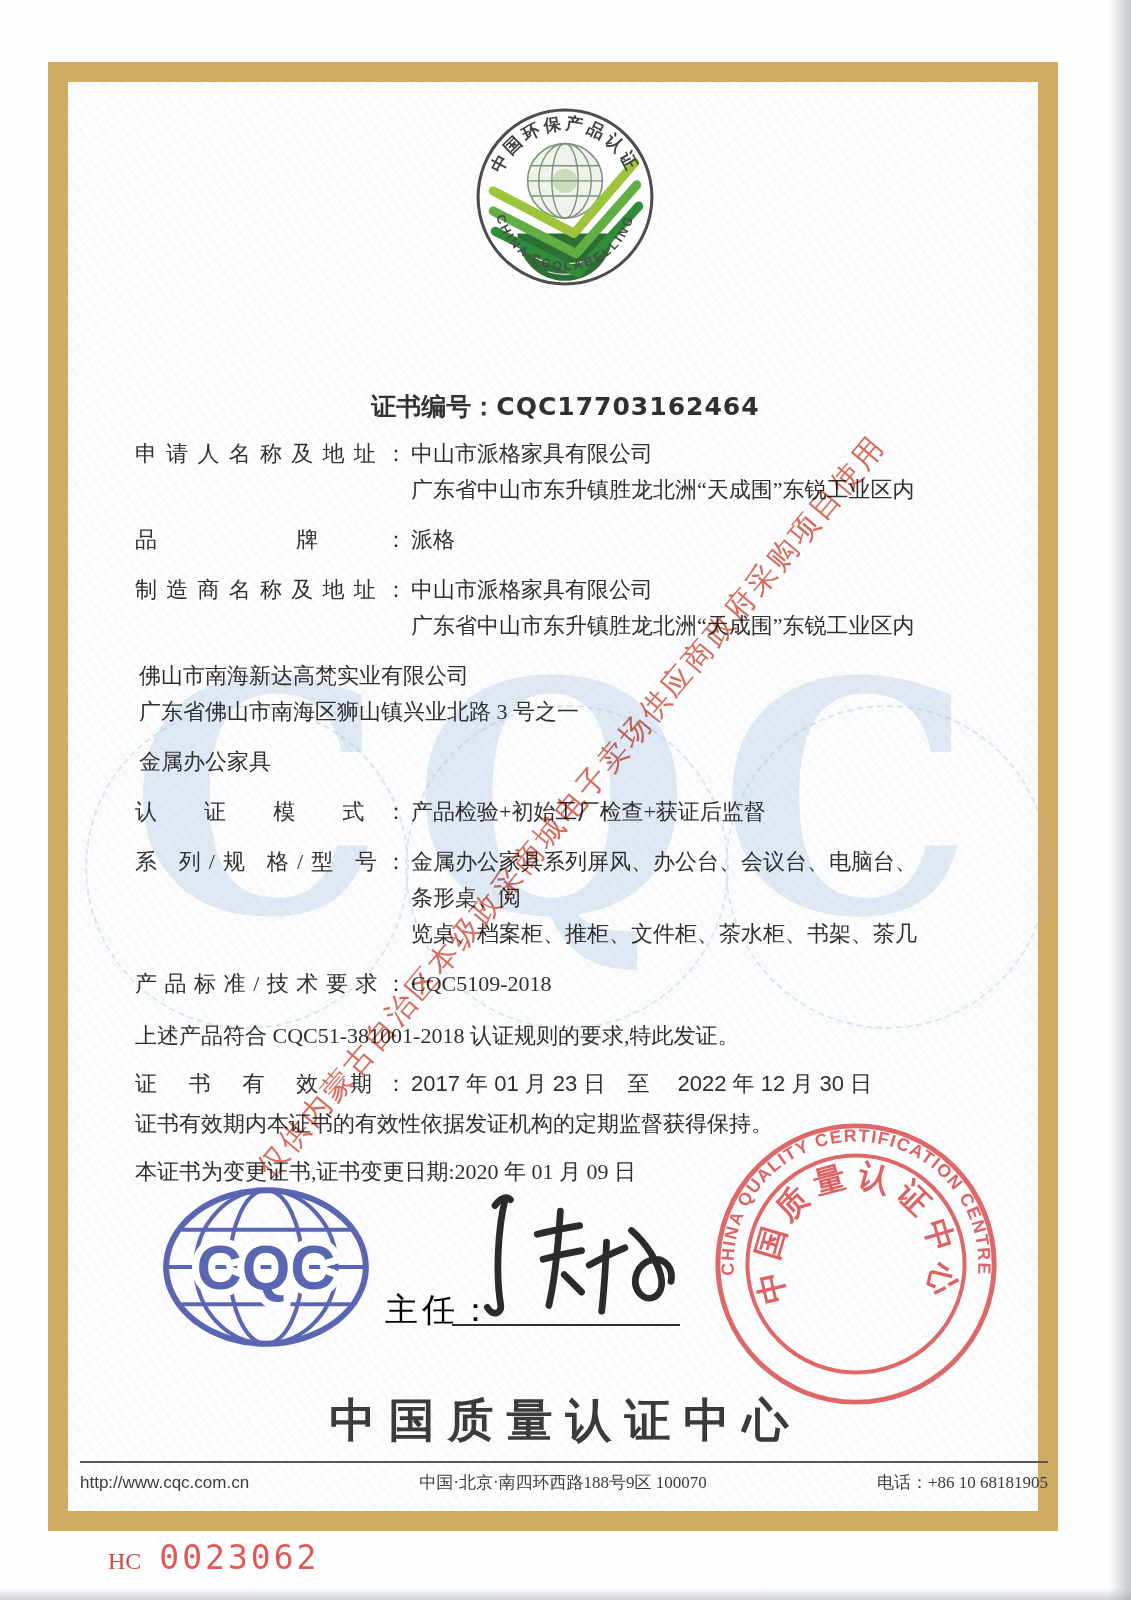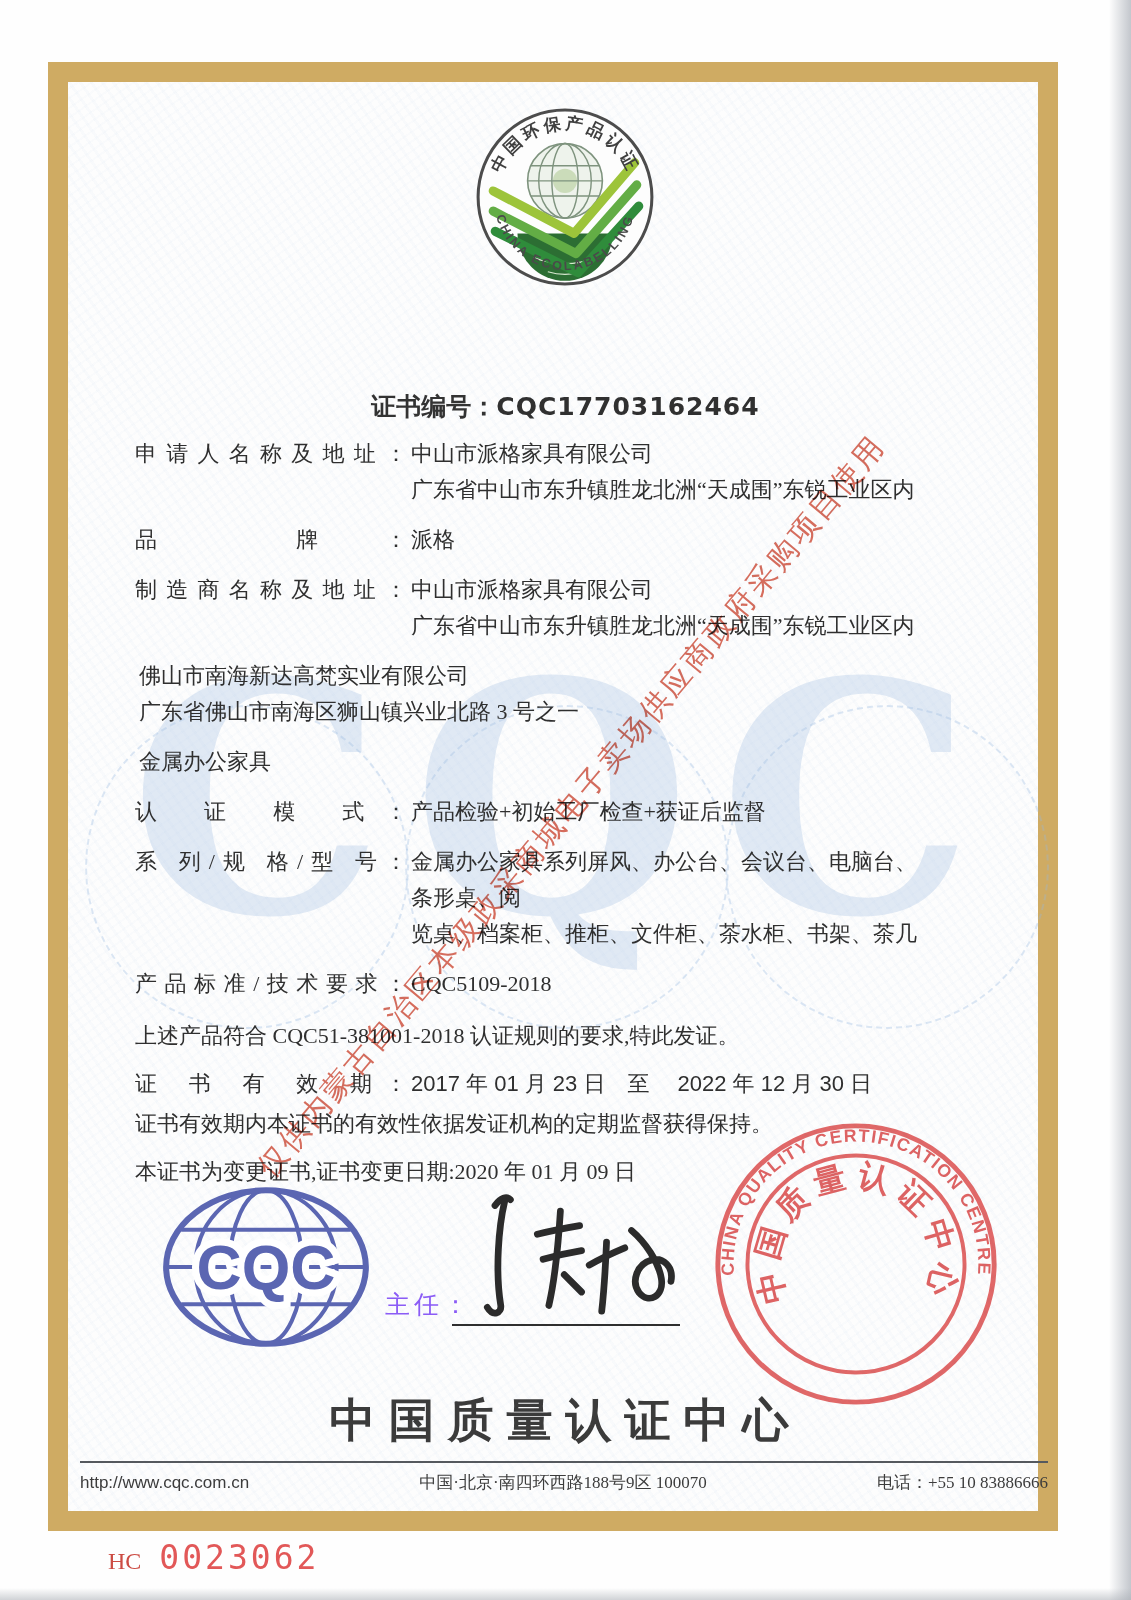--- a/index.html
+++ b/index.html
@@ -43,21 +43,21 @@
   .row{display:flex;margin-bottom:14px;}
   .row .lbl{width:272px;flex:none;text-align:justify;text-align-last:justify;line-height:36px;}
   .row .vals{flex:1;padding-left:4px;}
   .row .vline{line-height:36px;}
   .para{margin-bottom:8px;line-height:40px;}
   .vrow{display:flex;justify-content:center;}
   .vrow .lbl{width:272px;flex:none;text-align:justify;text-align-last:justify;line-height:40px;}
   .vrow .vals{flex:1;padding-left:4px;line-height:40px;font-family:Liberation Sans, sans-serif;}
   
   .cqc-logo{position:absolute;left:150px;top:1178px;z-index:3;}
-  .director{position:absolute;left:385px;top:1288px;z-index:3;font-size:25px;color:#8b5cf6;
+  .director{position:absolute;left:385px;top:1288px;z-index:3;font-size:33px;color:#000000;
             letter-spacing:4px;}
   .sig{position:absolute;left:445px;top:1182px;z-index:3;}
   .sig-line{position:absolute;left:452px;top:1324px;width:228px;height:2px;background:#2f2f2f;z-index:3;}
   .stamp{position:absolute;left:708px;top:1116px;z-index:7;mix-blend-mode:multiply;}
   .issuer{position:absolute;left:0;right:0;top:1390px;text-align:center;z-index:2;
           font-size:46px;font-weight:600;letter-spacing:13px;color:#3b3b3b;}
   .divider{position:absolute;left:80px;top:1461px;width:968px;height:2px;background:#55595e;z-index:2;}
   .footer{position:absolute;left:80px;top:1471px;width:968px;display:flex;z-index:2;
           justify-content:space-between;align-items:baseline;font-size:17px;color:#3c3c3c;}
   .footer .web{font-family:"Liberation Sans",sans-serif;}
@@ -218,21 +218,21 @@
         <textPath href="#stampInner" startOffset="50%" text-anchor="middle">中国质量认证中心</textPath>
       </text>
     </g>
   </svg>
 
   <div class="issuer">中国质量认证中心</div>
   <div class="divider"></div>
   <div class="footer">
     <span class="web">http://www.cqc.com.cn</span>
     <span class="addr">中国·北京·南四环西路188号9区  100070</span>
-    <span class="tel">电话：+55 10 83886666</span>
+    <span class="tel">电话：+86 10 68181905</span>
   </div>
 
   <div class="serial">
     <span class="pre">HC</span>
     <span class="num">0023062</span>
   </div>
 
   <div class="edge-right"></div>
   <div class="edge-bottom"></div>
 </div>

